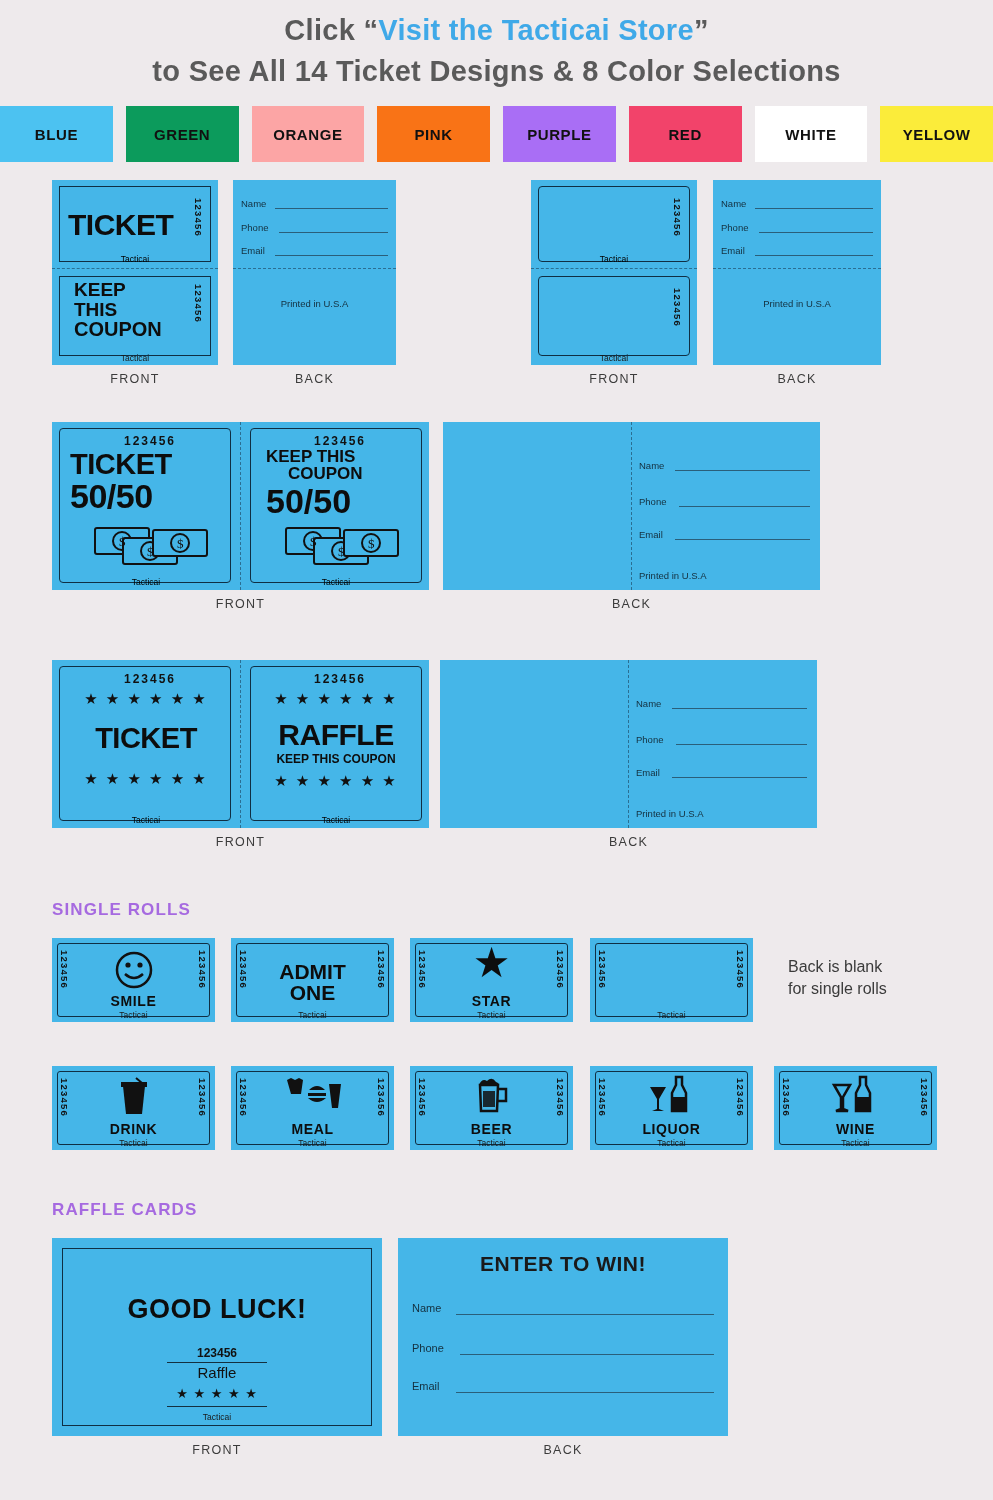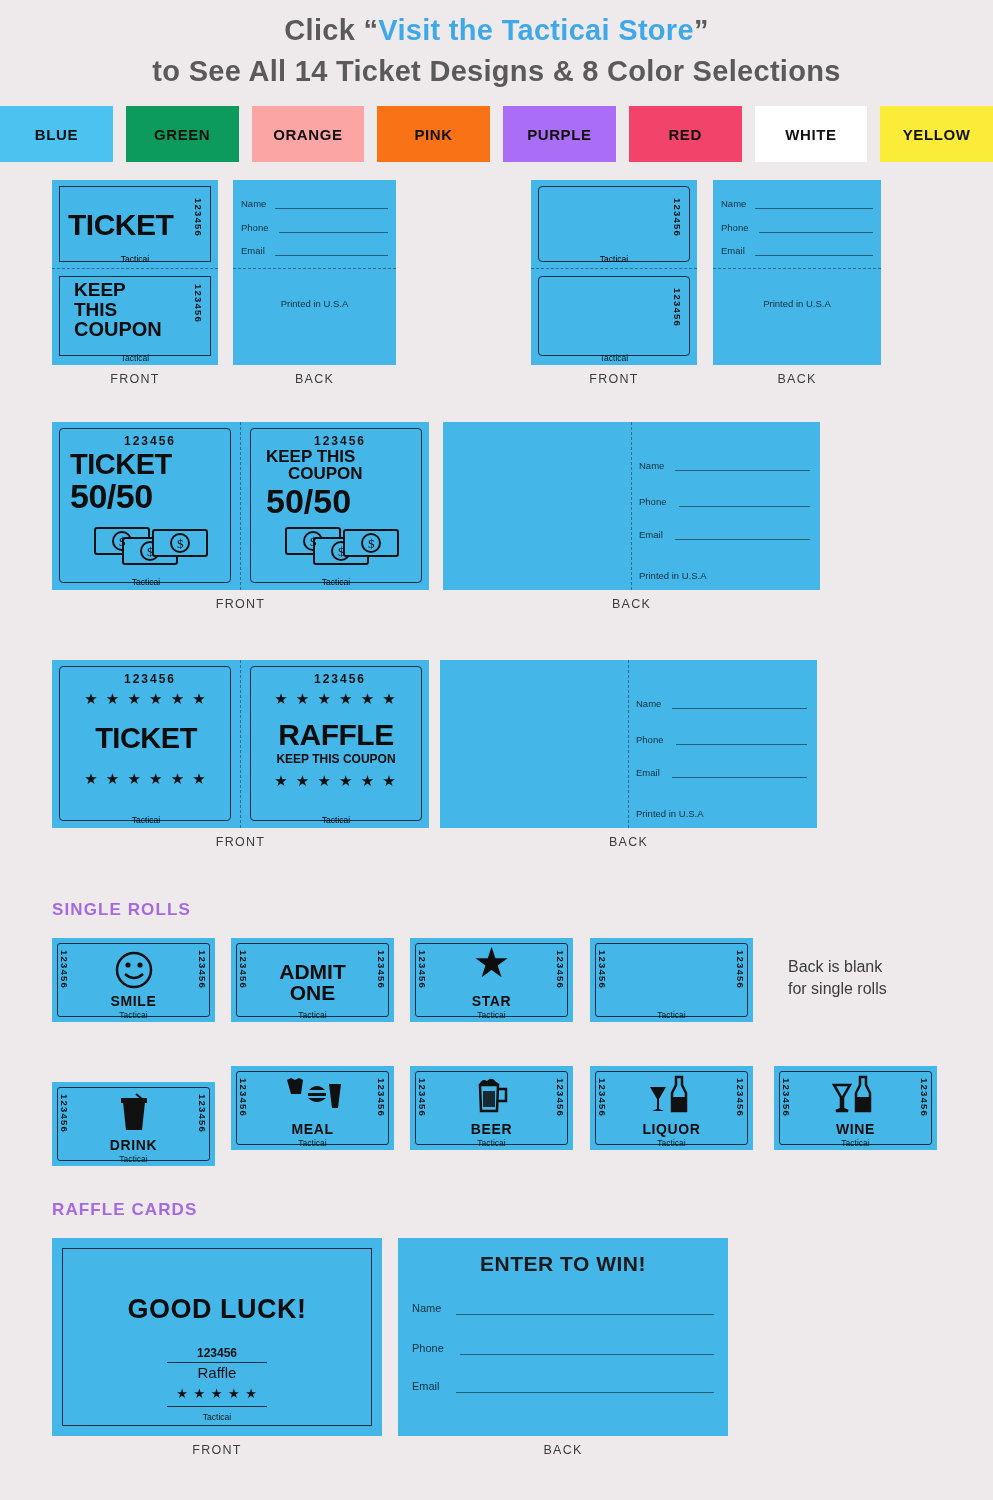--- a/index.html
+++ b/index.html
@@ -360,21 +360,21 @@
     </div>
 
     <div class="note" style="position:absolute; left:788px; top:18px;">
       <div>Back is blank</div>
       <div>for single rolls</div>
     </div>
   </div>
 
   <div class="row" style="height:100px; margin-top:18px;">
 
-    <div class="single" style="position:absolute; left:52px; top:16px;">
+    <div class="single" style="position:absolute; left:52px; top:0;">
       <div class="inner-border" style="left:5px; top:5px; right:5px; bottom:5px; border-radius:3px;"></div>
       <div class="vnum vnum-l">123456</div>
       <div class="vnum vnum-r">123456</div>
       <svg style="position:absolute; left:66px; top:10px;" width="32" height="42" viewBox="0 0 32 42">
         <path d="M5 10 L27 10 L24 38 L8 38 Z" fill="#111"></path>
         <rect x="3" y="6" width="26" height="5" fill="#111"></rect>
         <path d="M18 2 L24 7" stroke="#111" stroke-width="2"></path>
       </svg>
       <div class="lbl">DRINK</div>
       <div class="brand">Tacticai</div>

